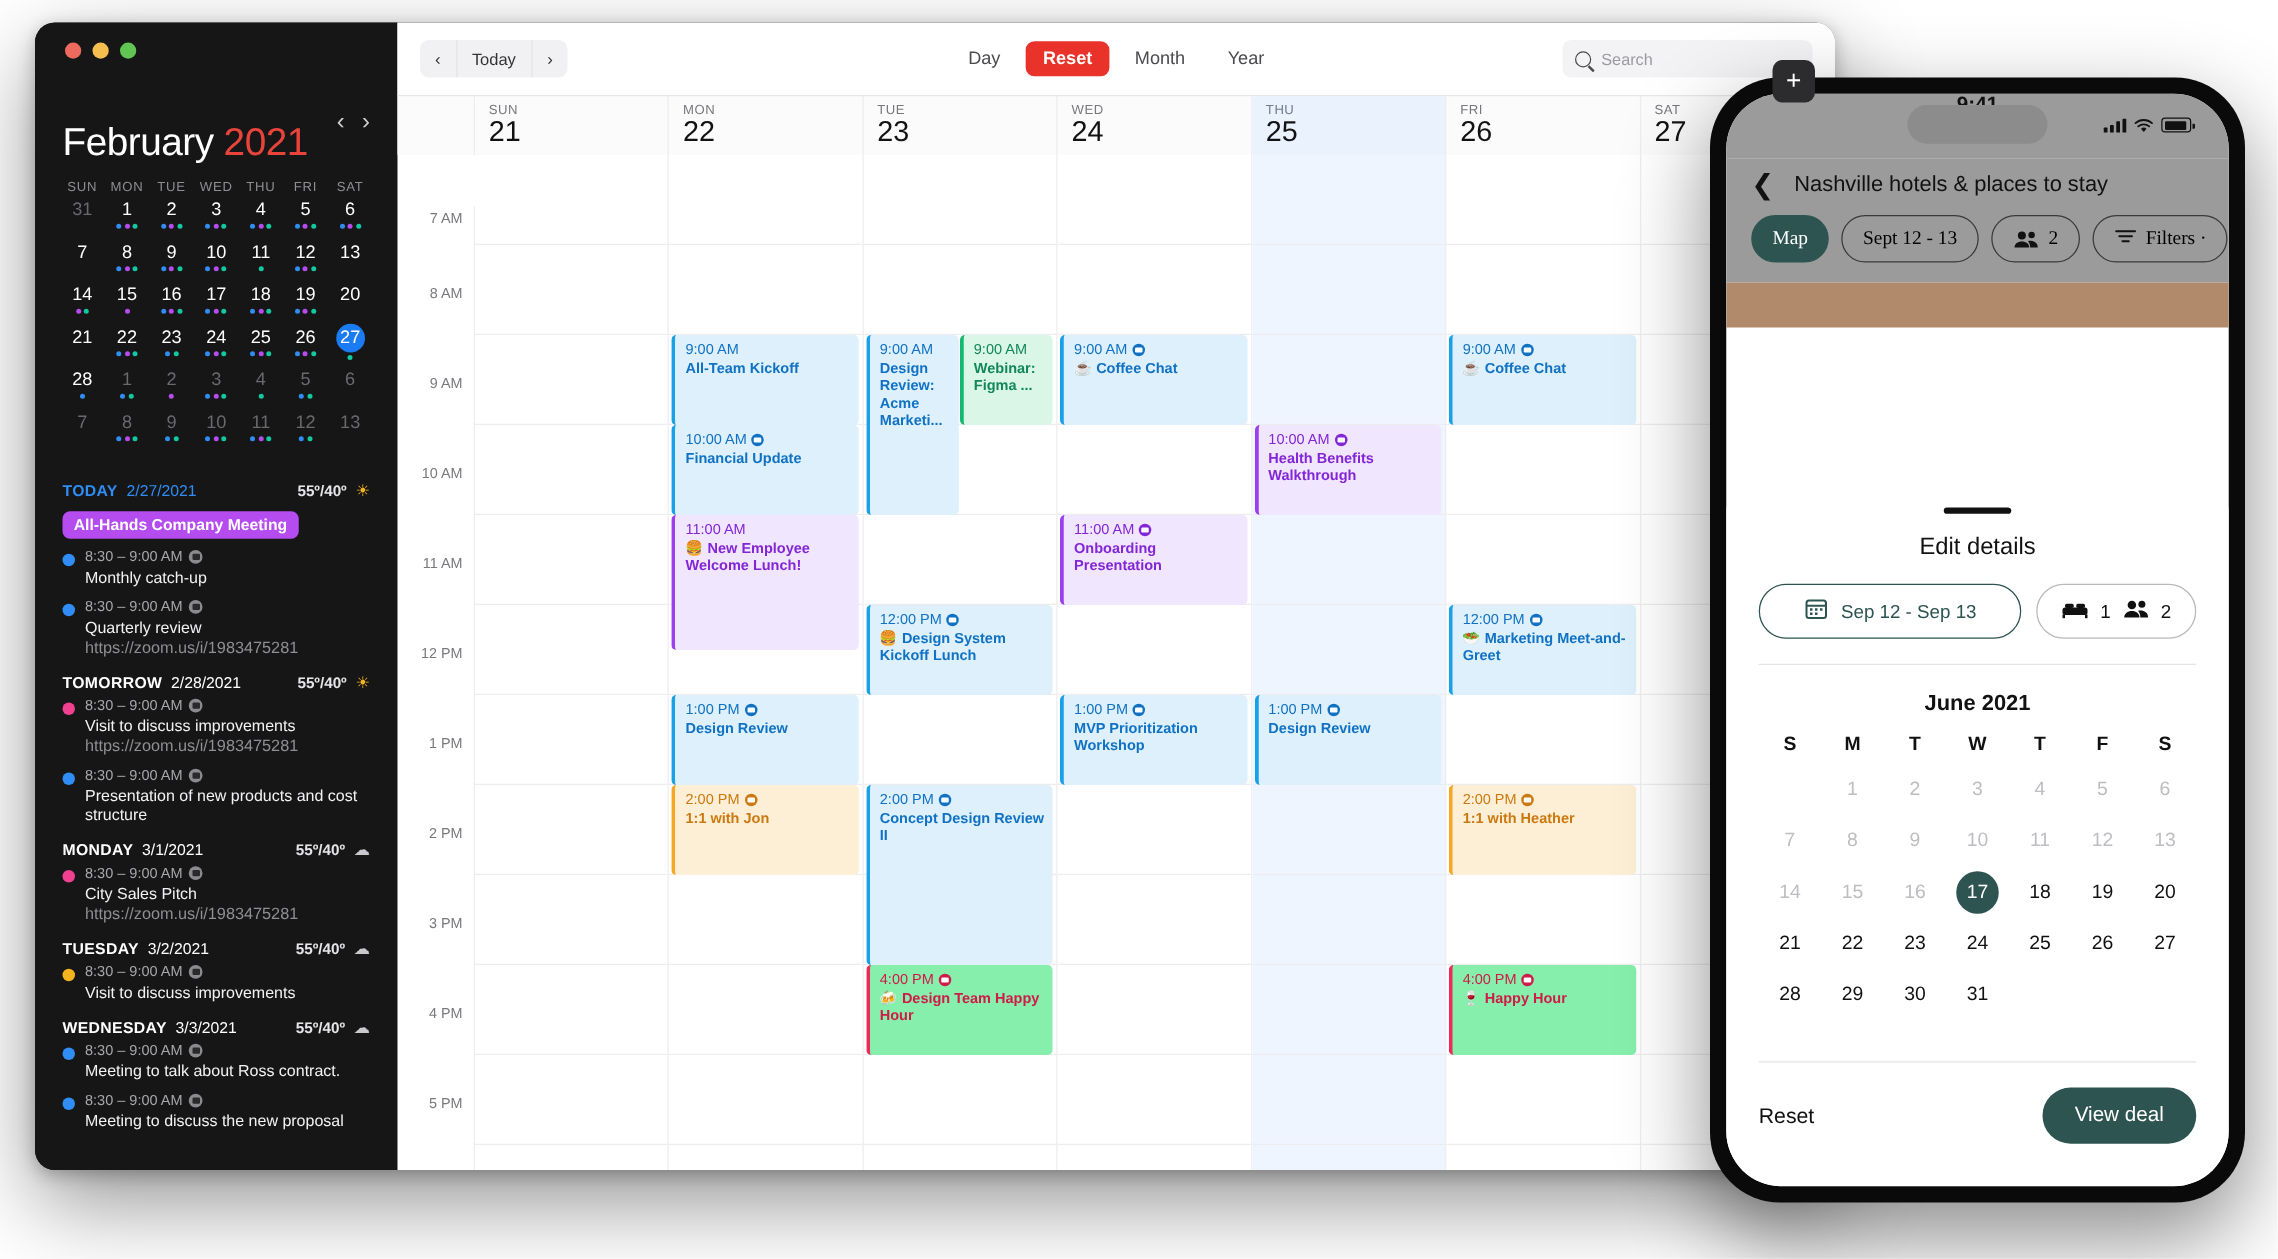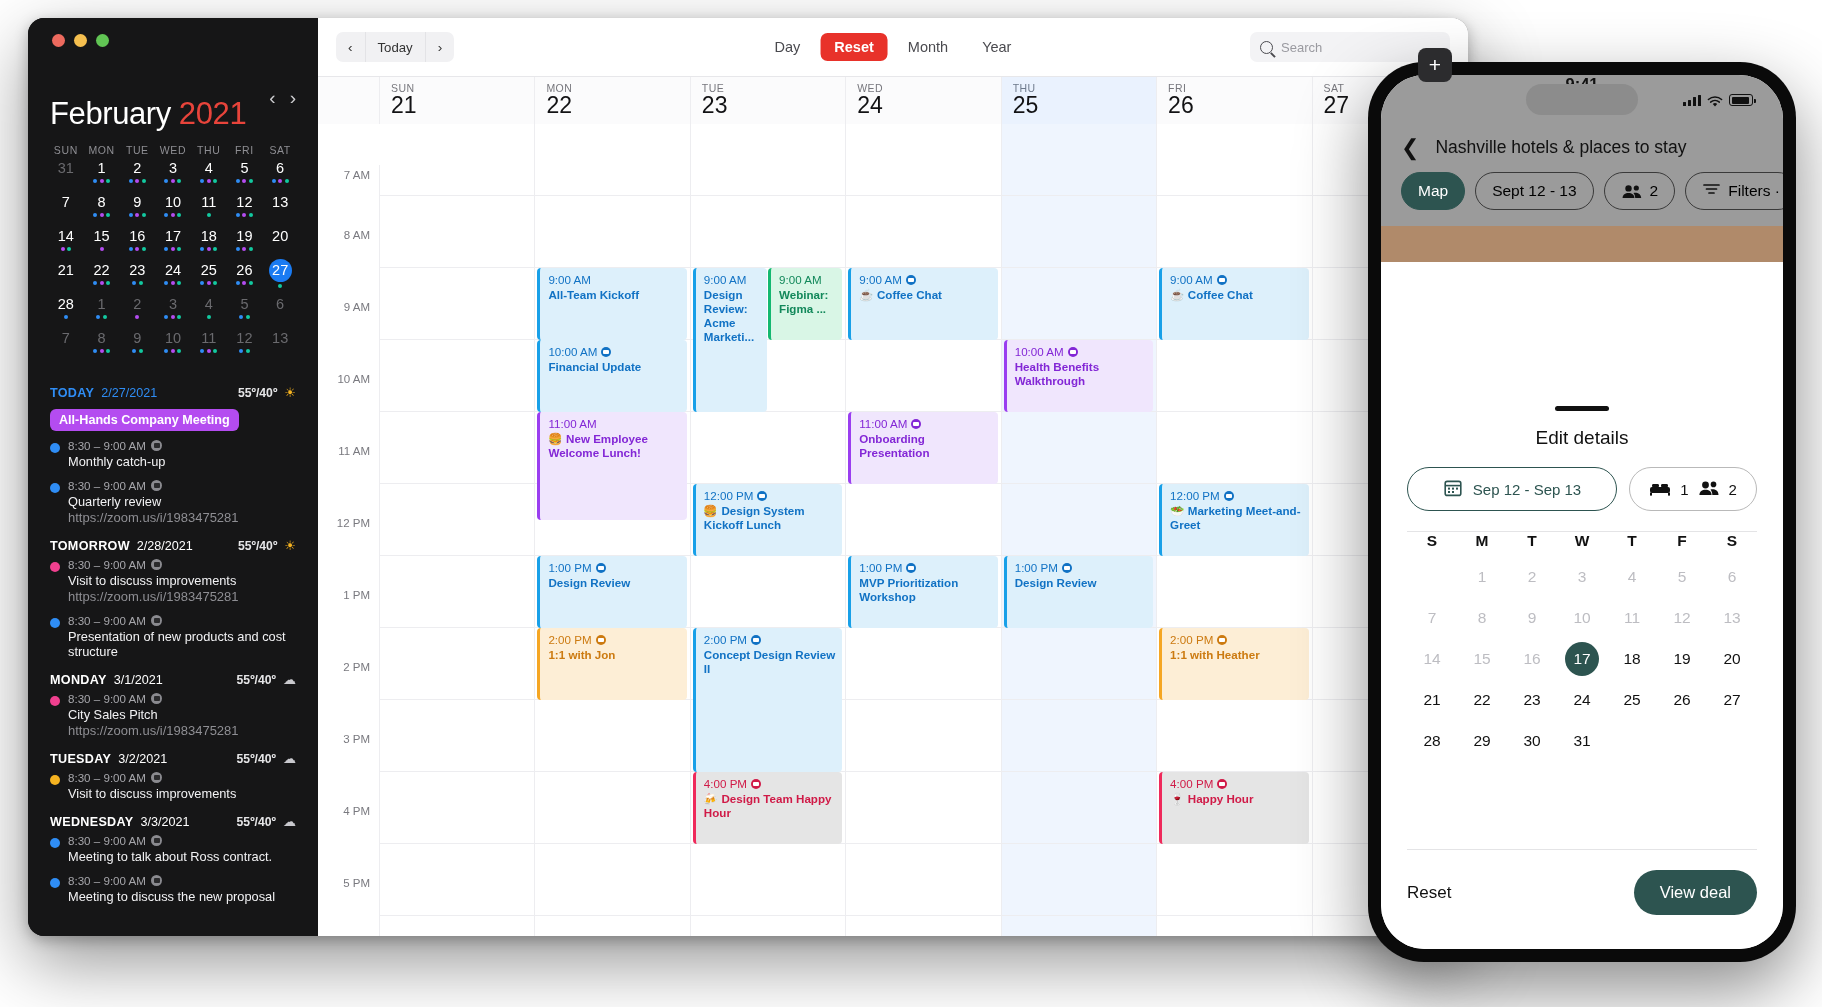--- a/index.html
+++ b/index.html
@@ -96,21 +96,21 @@
   .evt .dot{ width:10px; height:10px; border-radius:50%; display:inline-block; position:relative; flex:0 0 10px; }
   .evt .dot:after{ content:""; position:absolute; left:2px; top:3px; width:6px; height:4px;
                    background:#fff; border-radius:1px; }
   .evt.blue{ background:#ddf0fb; color:#1172c4; border-left:3.5px solid #18a0e8; }
   .evt.blue .dot{ background:#1172c4; }
   .evt.green{ background:#d9f6e6; color:#12885a; border-left:3.5px solid #14b870; }
   .evt.purple{ background:#f0e6fd; color:#8327d6; border-left:3.5px solid #9a3ef0; }
   .evt.purple .dot{ background:#8327d6; }
   .evt.orange{ background:#fdeed6; color:#cc7a10; border-left:3.5px solid #f5a623; }
   .evt.orange .dot{ background:#cc7a10; }
-  .evt.pink{ background:#e5e5e5; color:#d01a47; border-left:3.5px solid #ef2a5b; }
+  .evt.pink{ background:#86efac; color:#d01a47; border-left:3.5px solid #ef2a5b; }
   .evt.pink .dot{ background:#d01a47; }
 
   .plus{ position:absolute; right:16px; top:30px; width:34px; height:34px; border-radius:8px;
          background:#2c2c2e; color:#fff; display:flex; align-items:center; justify-content:center;
          font-size:21px; font-weight:300; z-index:5; cursor:pointer; }
 
   
   .phone{ position:absolute; left:1368px; top:62px; width:428px; height:900px;
           background:#0a0a0a; border-radius:56px; padding:13px;
           box-shadow:0 28px 70px rgba(0,0,0,.45); }
@@ -124,21 +124,21 @@
   .bars i{ width:3px; background:#111; border-radius:.5px; display:block; }
   .wifi{ width:16px; height:12px; position:relative; }
   .batt{ width:24px; height:12px; border:1.5px solid #111; border-radius:3px; position:relative; }
   .batt:before{ content:""; position:absolute; left:1.5px; top:1.5px; bottom:1.5px; right:3px; background:#111; border-radius:1px;}
   .batt:after{ content:""; position:absolute; right:-3.5px; top:3.5px; width:2px; height:4px; background:#111; border-radius:0 1px 1px 0;}
 
   .ptop{ background:#9b9b9b; padding:10px 20px 16px 20px; }
   .pnav{ display:flex; align-items:center; gap:16px; padding-bottom:14px; }
   .pnav .back{ font-size:22px; color:#111; line-height:18px; }
   .pnav .ttl{ font-size:17.5px; color:#111; }
-  .chips{ display:flex; gap:10px; align-items:center; }
+  .chips{ display:flex; gap:10px; align-items:center;font-family:Liberation Serif, serif; }
   .chip{ height:38px; border-radius:19px; border:1.4px solid #3a3a3a; display:flex; align-items:center;
          gap:7px; padding:0 16px; font-size:15.5px; color:#000000; white-space:nowrap; }
   .chip.solid{ background:#2d5450; color:#fff; border-color:#2d5450; }
   .ppl{ display:flex; align-items:center; }
   .ppl svg{ display:block; }
   .pnote{ background:#9b9b9b; padding:2px 20px 12px 20px; display:flex; gap:10px; align-items:flex-start; }
   .pnote p{ font-size:14px; color:#1b1b1b; line-height:19px; flex:1; }
   .pnote u{ text-decoration:underline; }
   .info{ width:18px; height:18px; border:1.4px solid #3a3a3a; border-radius:50%; flex:0 0 18px;
          font-size:11px; display:flex; align-items:center; justify-content:center; color:#3a3a3a; margin-top:2px; font-style:italic;}
@@ -1006,20 +1006,21 @@
                   <circle cx="7.5" cy="5" r="3.4" fill="#111"></circle>
                   <path d="M1.4 15c0-3.3 2.7-5.2 6.1-5.2s6.1 1.9 6.1 5.2z" fill="#111"></path>
                   <circle cx="15.5" cy="4.4" r="2.8" fill="#111"></circle>
                   <path d="M12.5 9.6c3.3-.9 8 .4 8 5.4h-6.2c0-2.1-.7-4-1.8-5.4z" fill="#111"></path>
                 </svg>
             </span>
             <span>2</span>
           </div>
         </div>
         <div class="divider"></div>
+        <div class="mtitle">June 2021</div>
         <div class="pc-head" id="pc-head">
             <div>S</div>
             <div>M</div>
             <div>T</div>
             <div>W</div>
             <div>T</div>
             <div>F</div>
             <div>S</div>
           </div>
         <div class="pc-grid" id="pc-grid">

